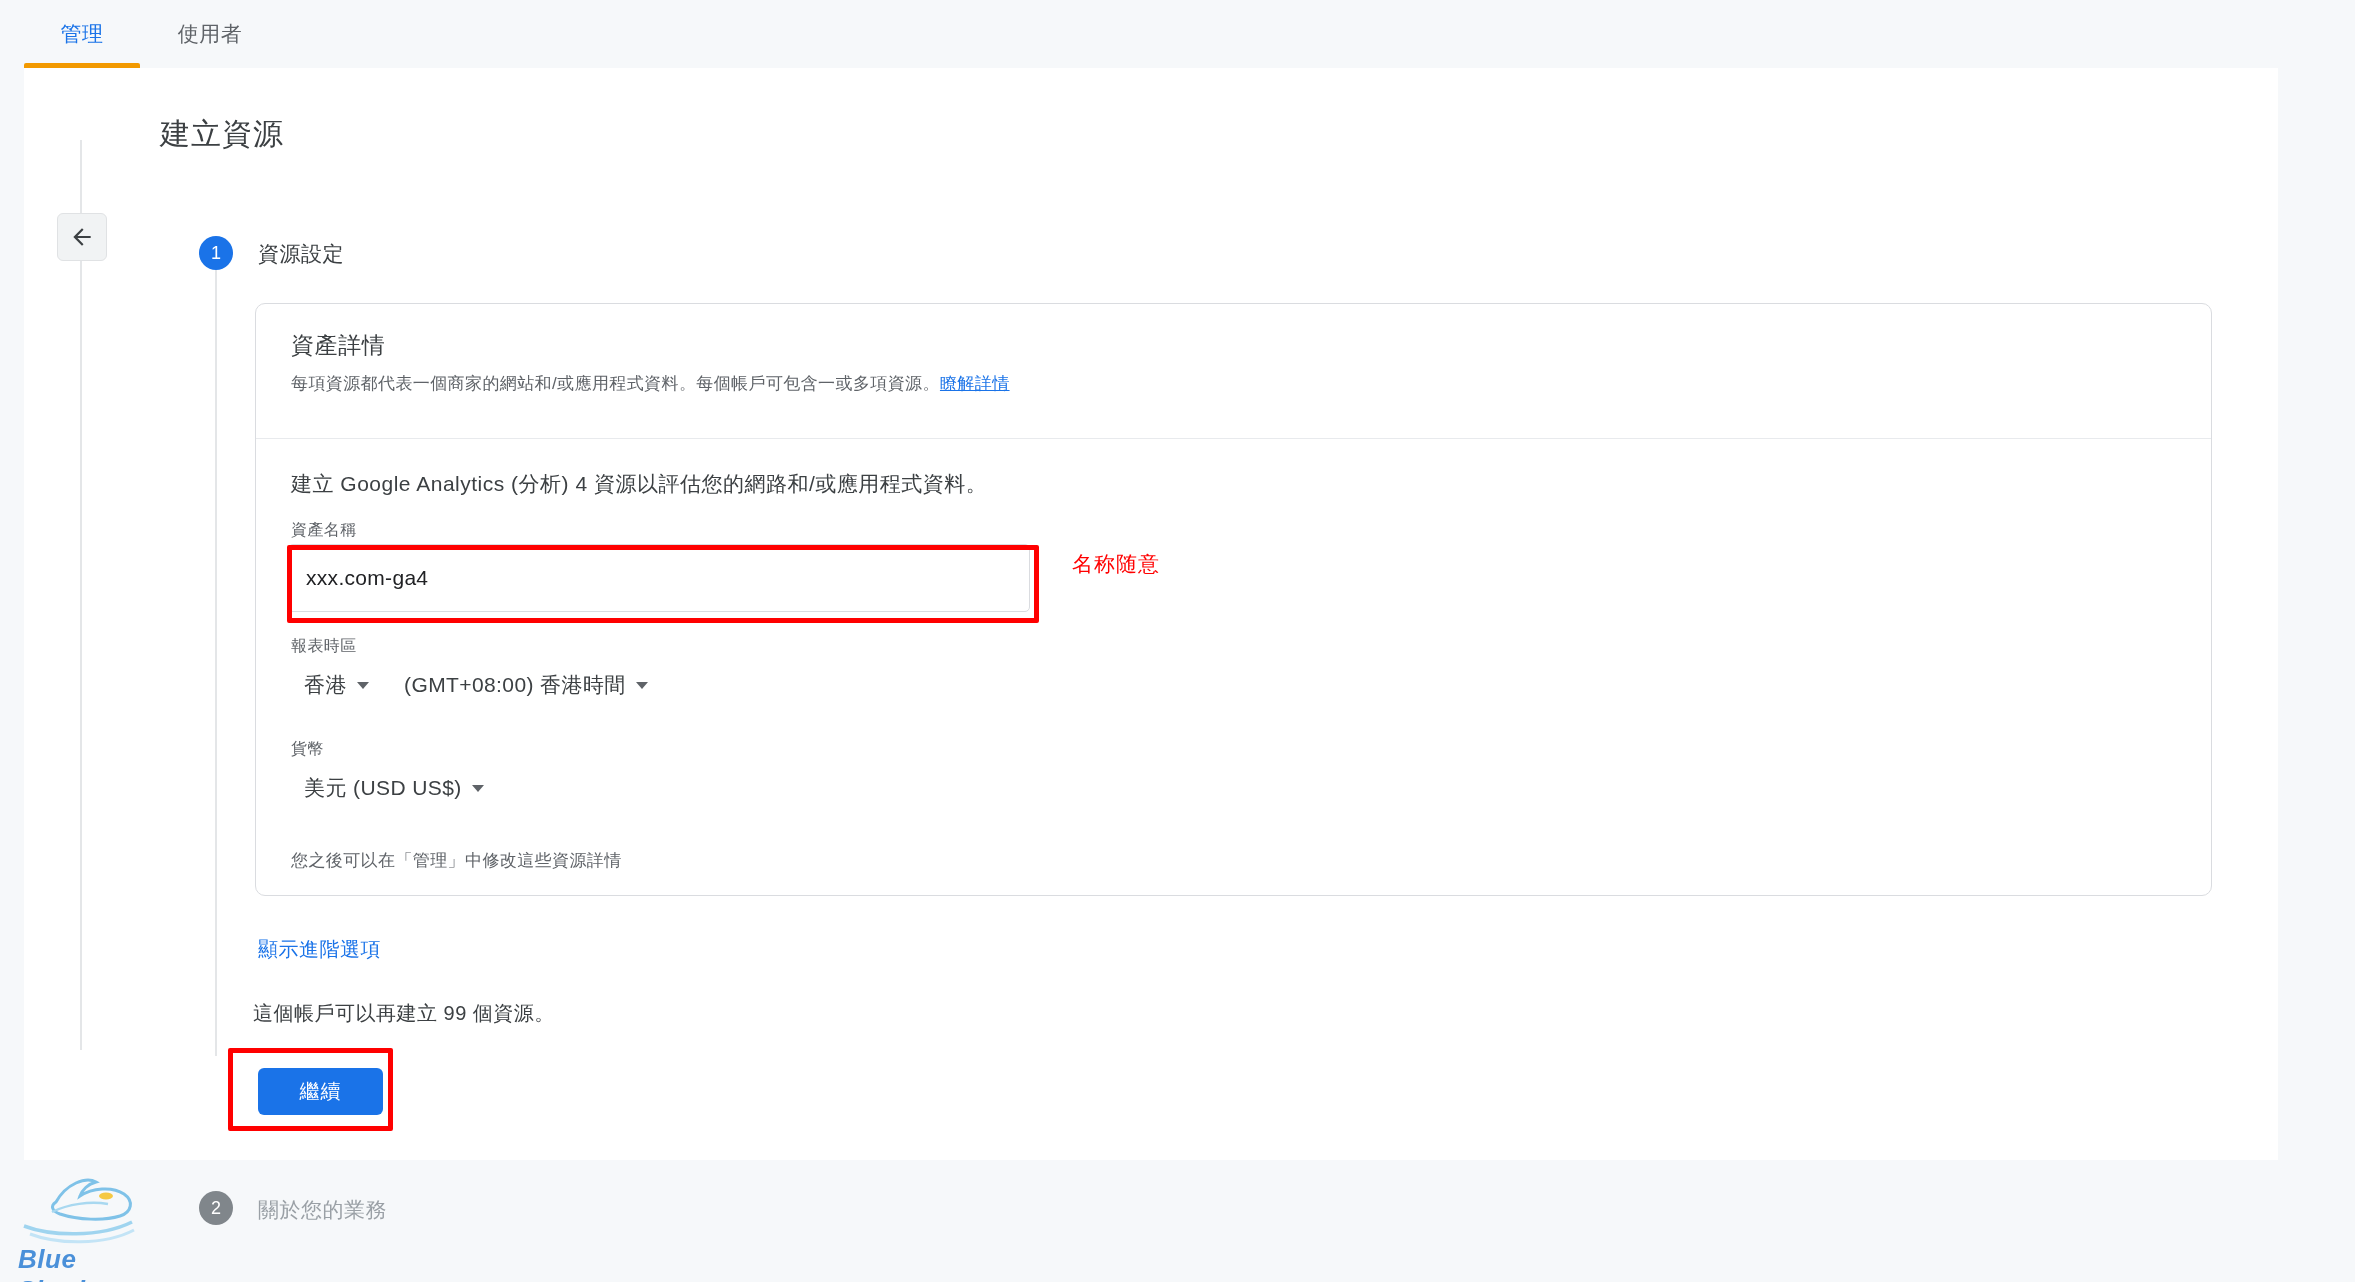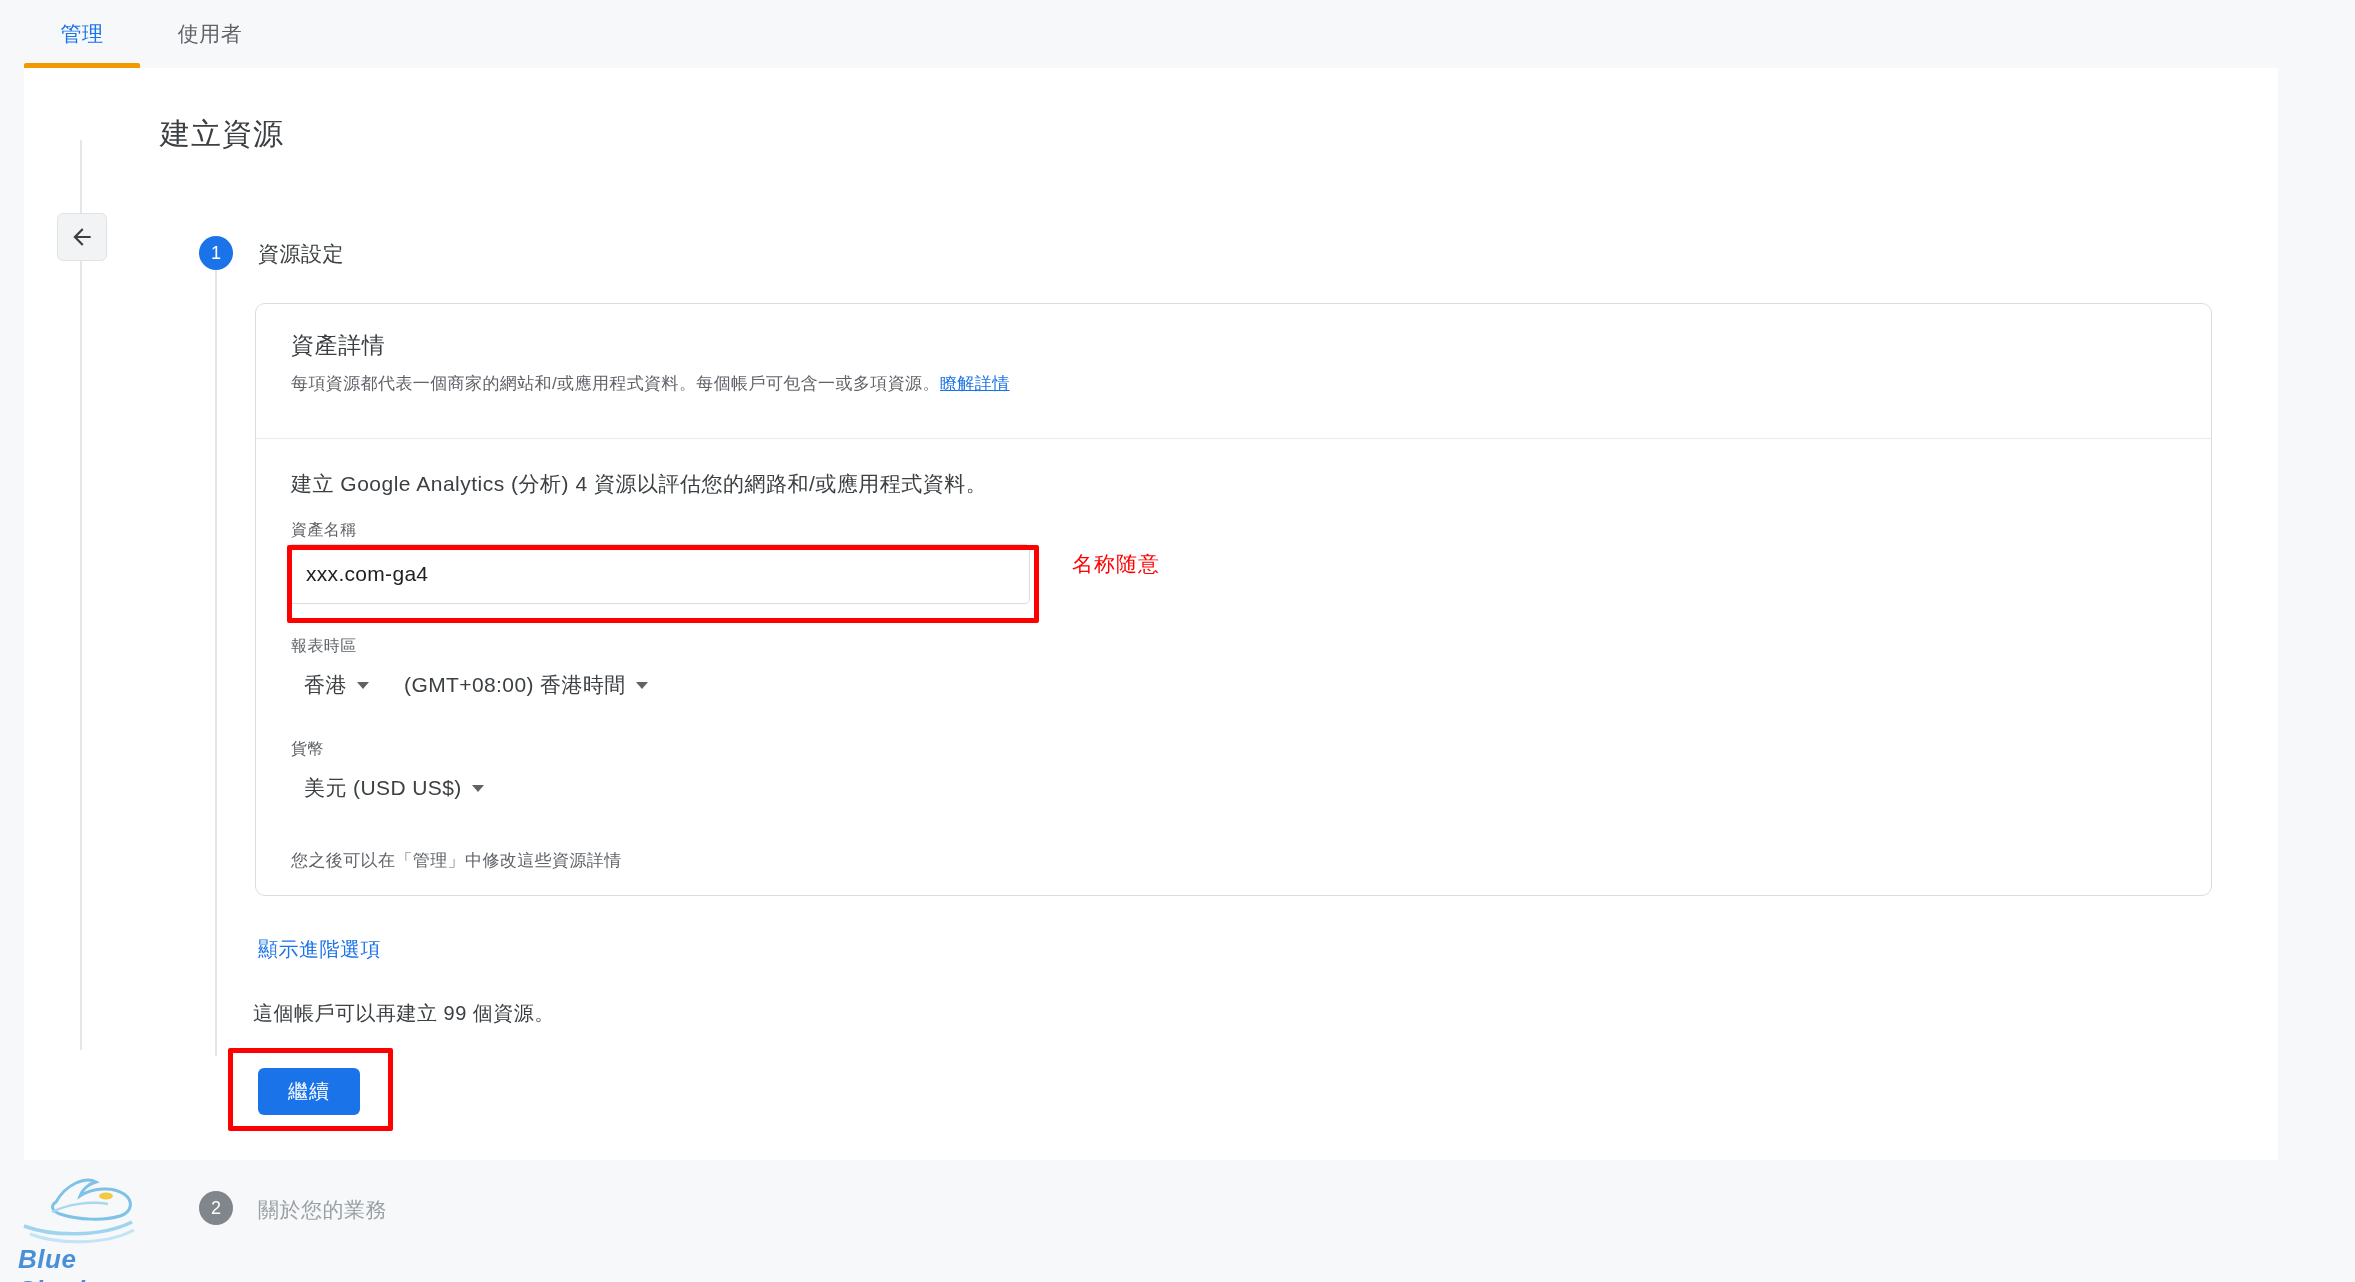--- a/index.html
+++ b/index.html
@@ -183,21 +183,21 @@
     letter-spacing: .4px;
   }
 
   
   #label-propname { left: 35px; top: 216px; }
   #name-input {
     position: absolute;
     left: 32px;
     top: 240px;
     width: 742px;
-    height: 60px;
+    height: 68px;
     border: 1px solid #dadce0;
     border-radius: 5px;
     background: #ffffff;
     font-family: inherit;
     font-size: 21px;
     color: #202124;
     padding: 0 17px;
     letter-spacing: .3px;
     outline: none;
   }
@@ -288,21 +288,21 @@
     height: 83px;
     border: 5px solid #ff0000;
     border-radius: 2px;
     z-index: 5;
     pointer-events: none;
   }
   #continue-button {
     position: absolute;
     left: 258px;
     top: 1068px;
-    width: 102px;
+    width: 125px;
     height: 47px;
     background: #1a73e8;
     color: #ffffff;
     border: none;
     border-radius: 6px;
     font-family: inherit;
     font-size: 20px;
     letter-spacing: 1px;
     cursor: pointer;
   }

